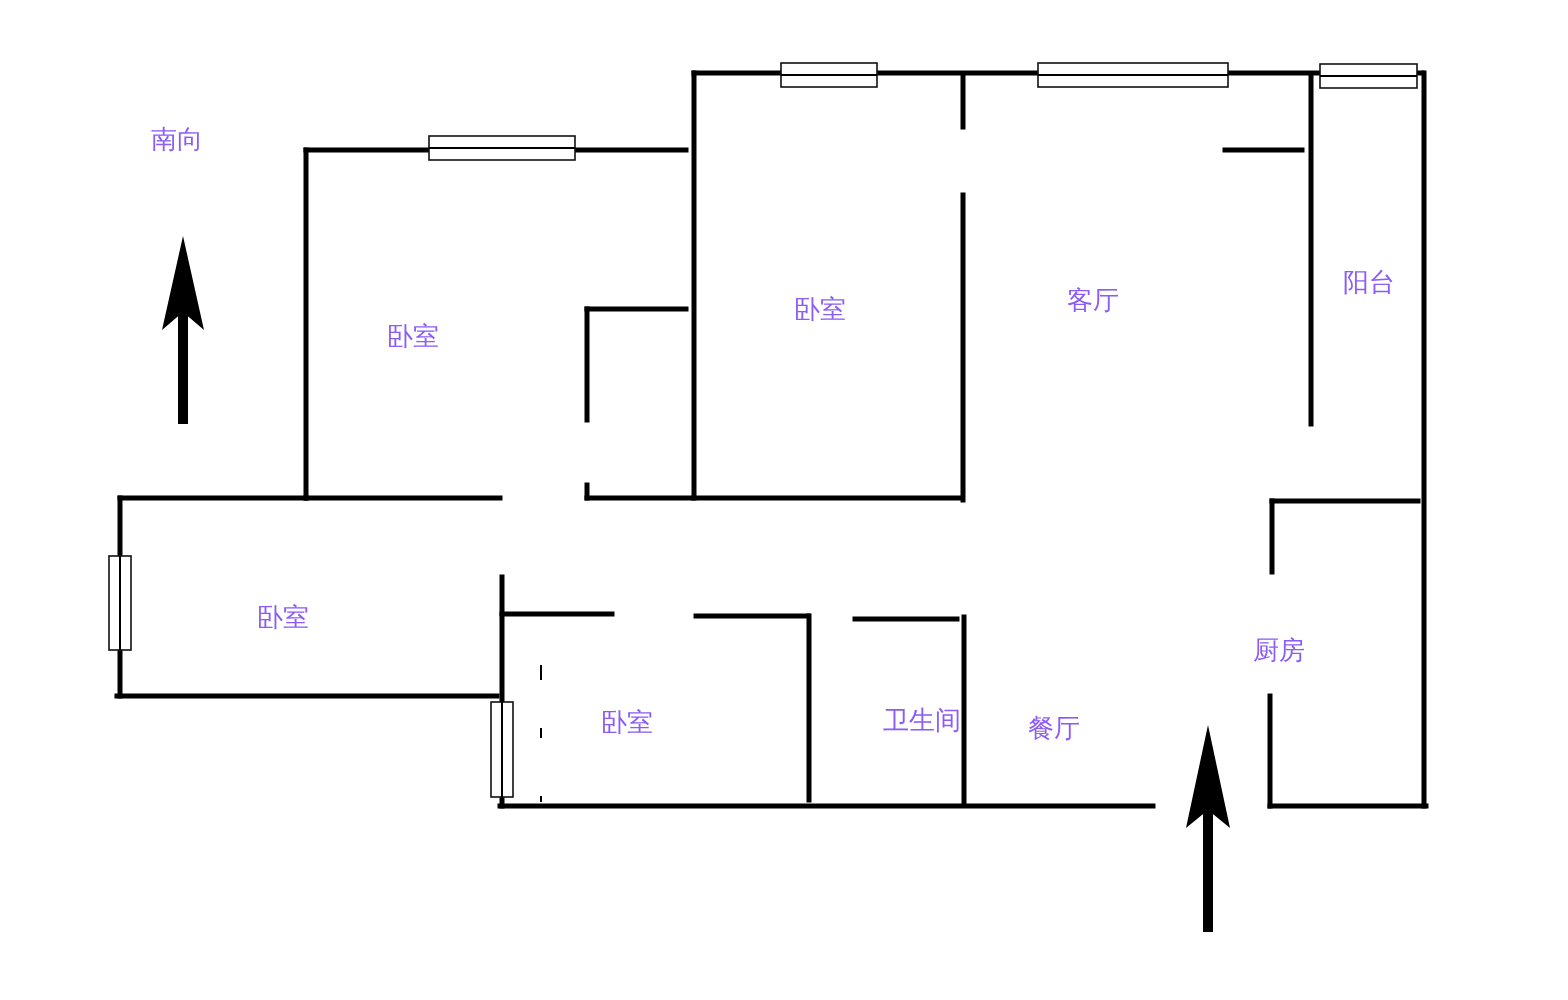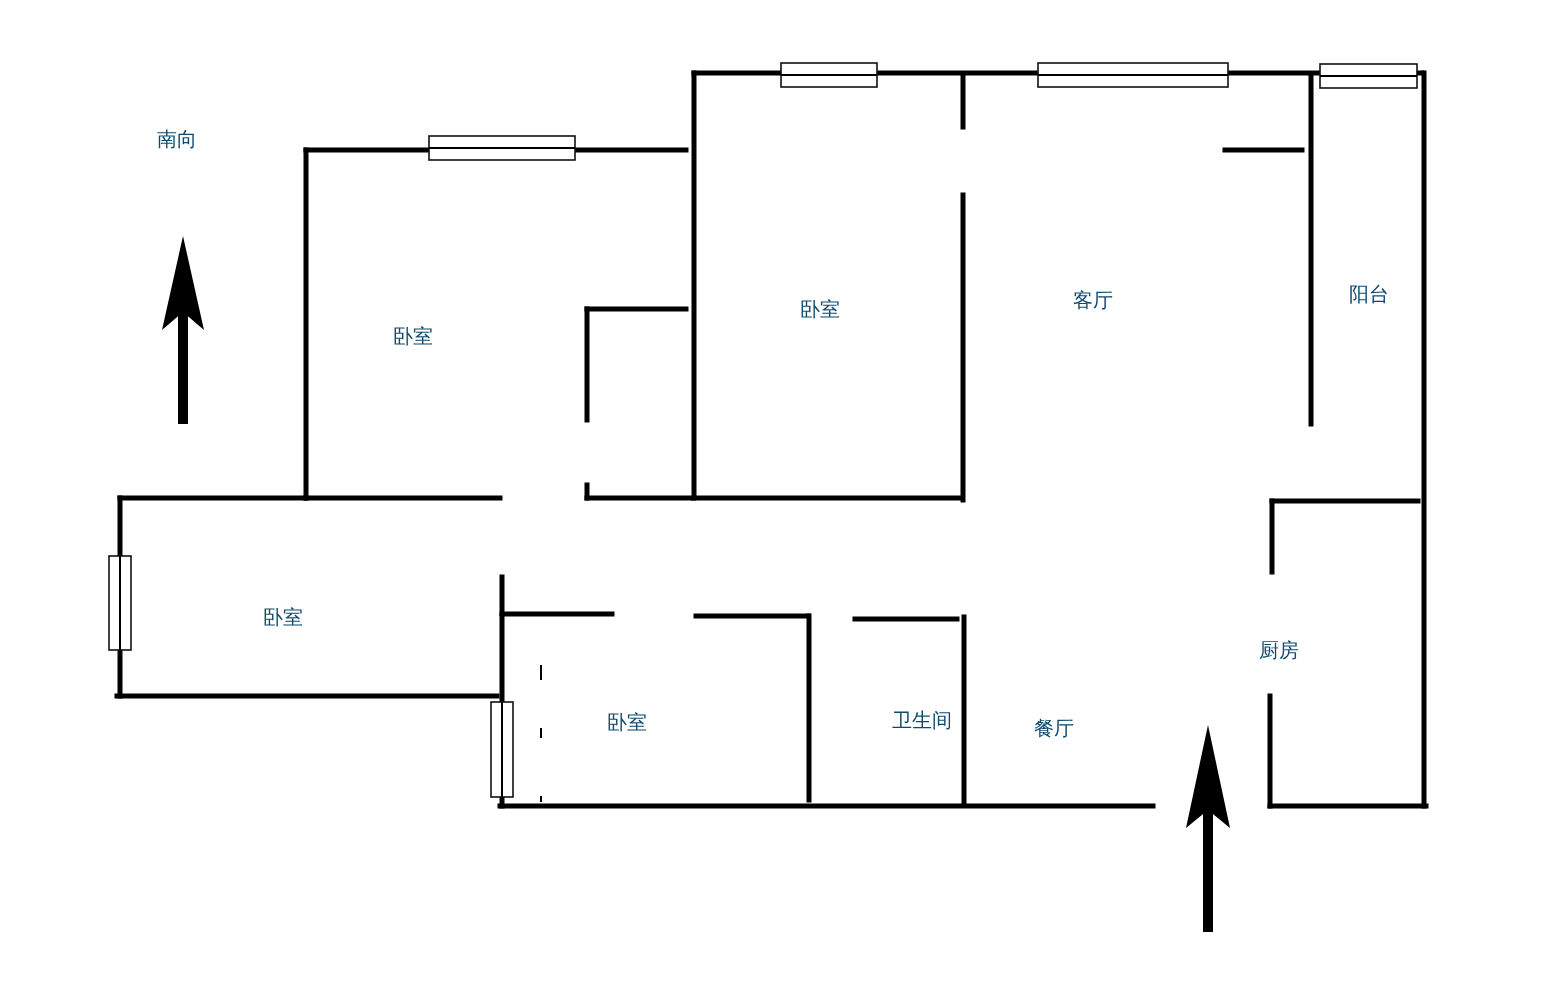--- a/index.html
+++ b/index.html
@@ -1,21 +1,21 @@
 <!DOCTYPE html>
 <html><head>
 <meta charset="utf-8">
 <style>
   html, body { margin: 0; padding: 0; background: #ffffff; }
   body { width: 1568px; height: 1000px; overflow: hidden; position: relative; font-family: "DejaVu Sans", sans-serif; }
   #plan { position: absolute; left: 0; top: 0; }
   .wall { stroke: #000; stroke-width: 5; stroke-linecap: square; fill: none; }
   .thin { stroke: #000; stroke-width: 2; fill: none; }
   .win { fill: #fff; stroke: #111; stroke-width: 1.6; }
-  .label { position: absolute; font-size: 20px; color: #0c4a6e; white-space: nowrap; transform: translate(-50%, -50%); font-family: Liberation Mono, monospace; }
+  .label { position: absolute; font-size: 26px; color: #8b5cf6; white-space: nowrap; transform: translate(-50%, -50%); font-family: Liberation Mono, monospace; }
 </style>
 </head>
 <body>
 
 <svg id="plan" width="1568" height="1000" viewBox="0 0 1568 1000">
 
   <g>
 
     <line class="wall" x1="306" y1="150" x2="686" y2="150"></line>
     <line class="wall" x1="306" y1="150" x2="306" y2="498"></line>
@@ -95,18 +95,18 @@
   <g>
     <line x1="1208" y1="810" x2="1208" y2="932" stroke="#000" stroke-width="10"></line>
     <polygon points="1208,725 1186,828 1208,810 1230,828" fill="#000"></polygon>
   </g>
 </svg>
 
 <div class="label" style="left:177px; top:139px;">南向</div>
 <div class="label" style="left:413px; top:336px;">卧室</div>
 <div class="label" style="left:820px; top:309px;">卧室</div>
 <div class="label" style="left:1093px; top:300px;">客厅</div>
-<div class="label" style="left:1369px; top:282px;margin-top:12px;">阳台</div>
+<div class="label" style="left:1369px; top:282px;">阳台</div>
 <div class="label" style="left:283px; top:617px;">卧室</div>
 <div class="label" style="left:627px; top:722px;">卧室</div>
 <div class="label" style="left:906px; top:720px;margin-left:16px;">卫生间</div>
 <div class="label" style="left:1054px; top:728px;">餐厅</div>
 <div class="label" style="left:1279px; top:650px;text-align:center;">厨房</div>
 
 </body></html>

